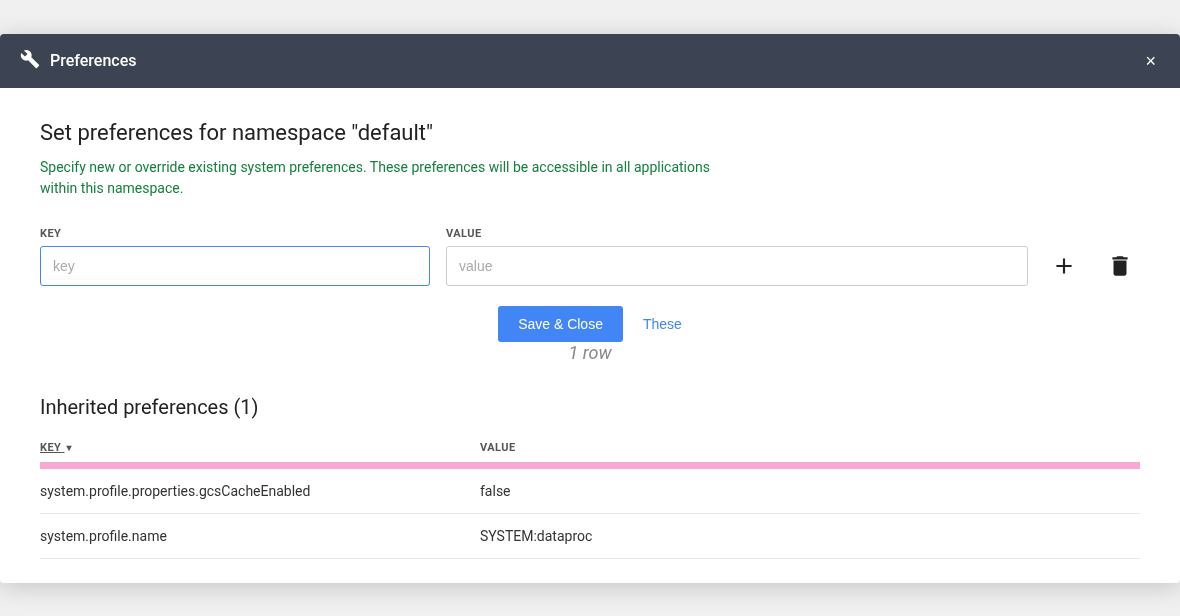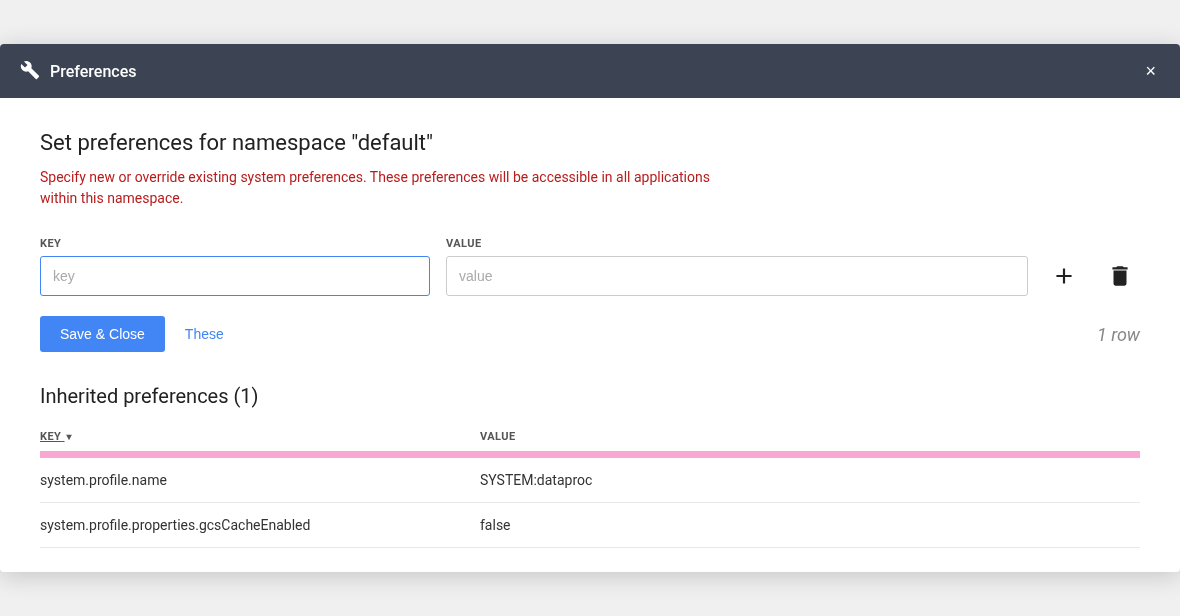--- a/index.html
+++ b/index.html
@@ -51,21 +51,21 @@
       padding: 32px 40px 24px 40px;
     }
     .main-title {
       font-size: 22px;
       font-weight: 400;
       color: #222;
       margin-bottom: 12px;
     }
     .description {
       font-size: 14px;
-      color: #b91c1c;
+      color: #15803d;
       margin-bottom: 28px;
       line-height: 1.5;
       max-width: 700px;
     }
     .form-row {
       display: flex;
       align-items: flex-end;
       gap: 16px;
       margin-bottom: 20px;
     }
@@ -117,20 +117,21 @@
     .icon-btn svg {
       width: 26px;
       height: 26px;
       fill: #222;
     }
     .actions-row {
       display: flex;
       align-items: center;
       justify-content: space-between;
       margin-bottom: 32px;
+      flex-direction: column;
     }
     .actions-left {
       display: flex;
       align-items: center;
       gap: 20px;
     }
     .save-btn {
       background: #4285f4;
       color: #fff;
       border: none;
@@ -253,24 +254,24 @@
           <tr>
             <th class="key-col">
               <span>KEY</span>
               <span class="sort-icon">▾</span>
             </th>
             <th>VALUE</th>
           </tr>
         </thead>
         <tbody id="inherited-tbody">
         <tr>
+              <td class="key-cell">system.profile.properties.gcsCacheEnabled</td>
+              <td>false</td>
+            </tr>
+            <tr>
               <td class="key-cell">system.profile.name</td>
               <td>SYSTEM:dataproc</td>
             </tr>
-            <tr>
-              <td class="key-cell">system.profile.properties.gcsCacheEnabled</td>
-              <td>false</td>
-            </tr>
           </tbody>
       </table>
     </div>
   </div>
 </div>
 
 </body></html>

